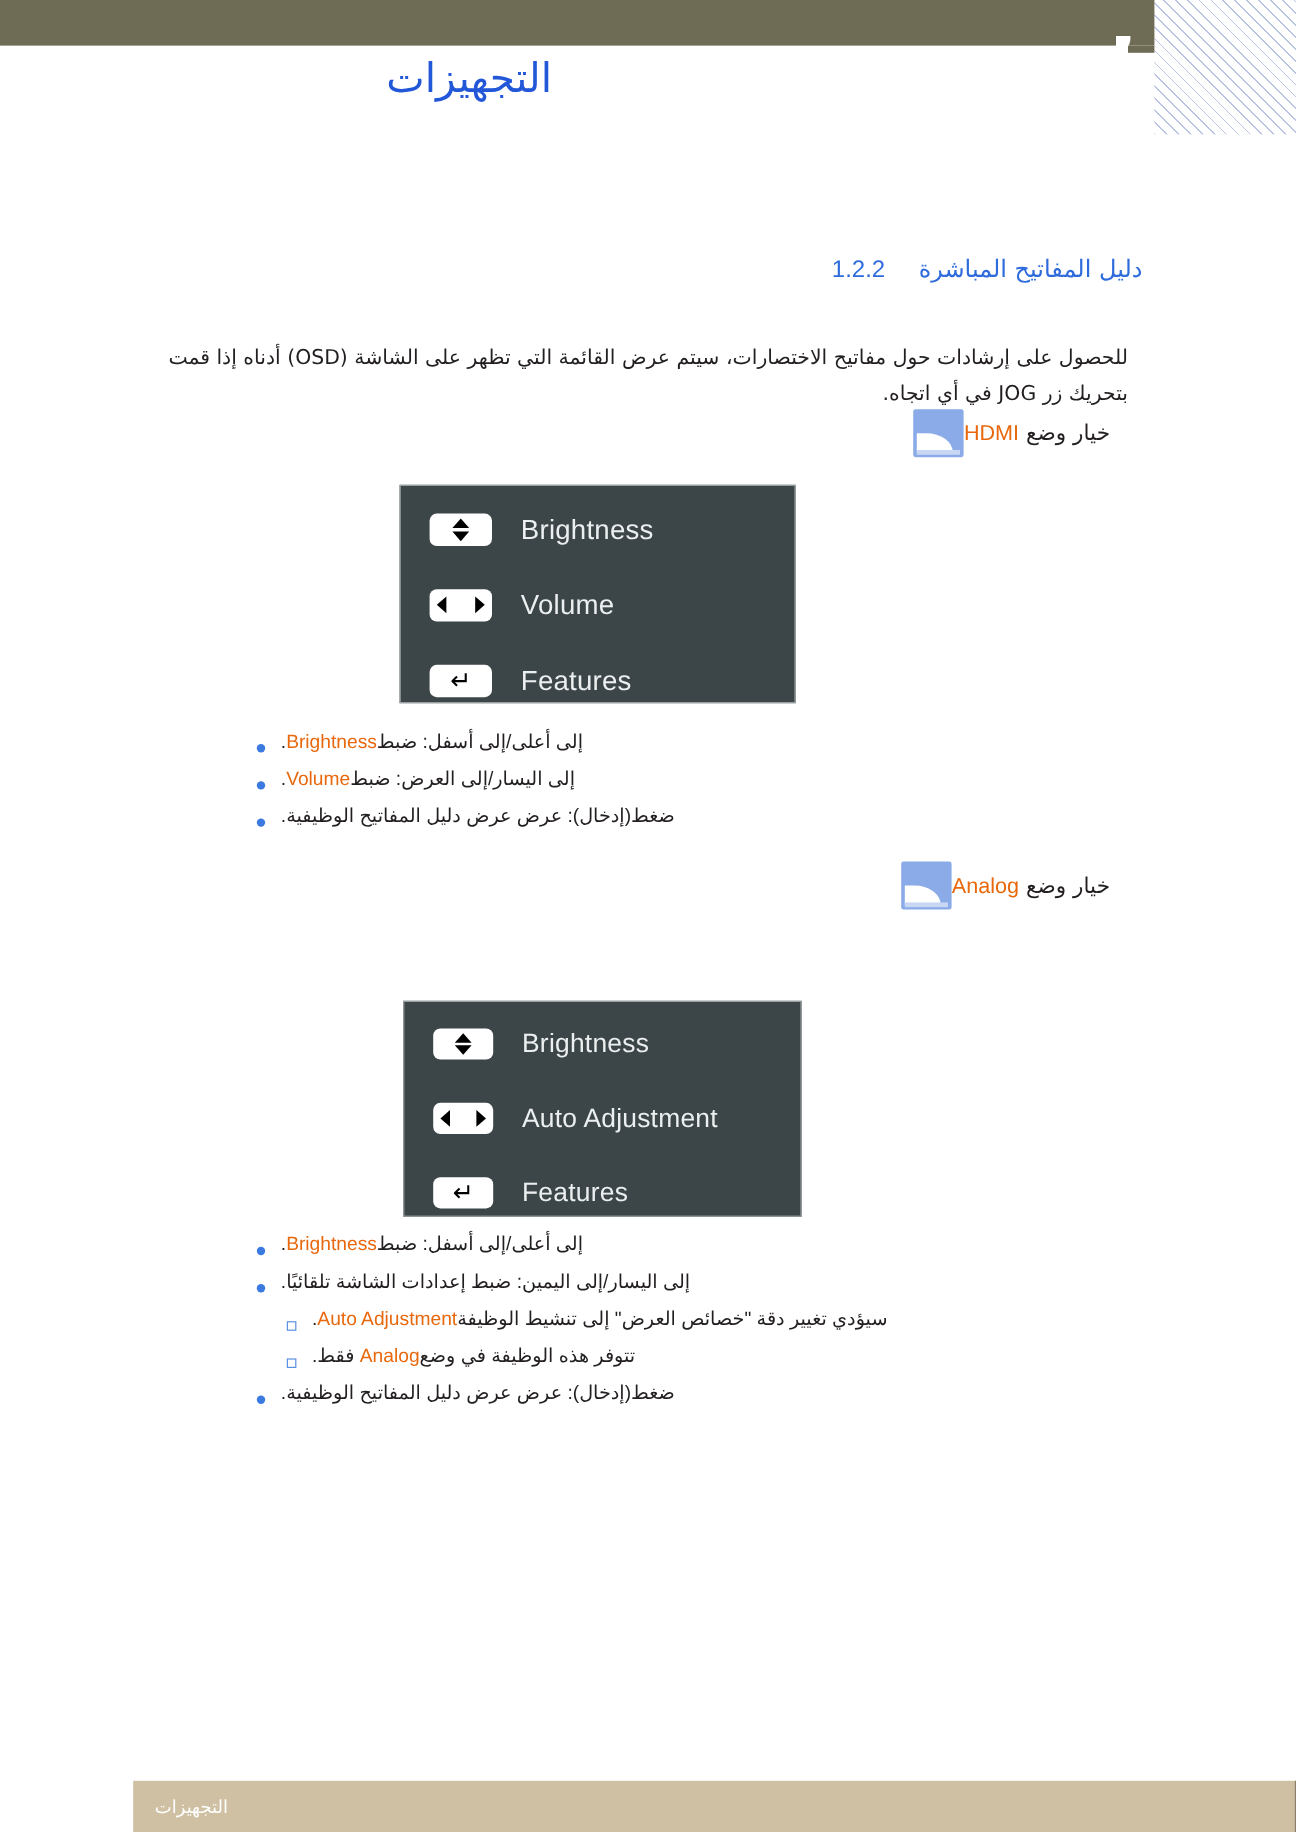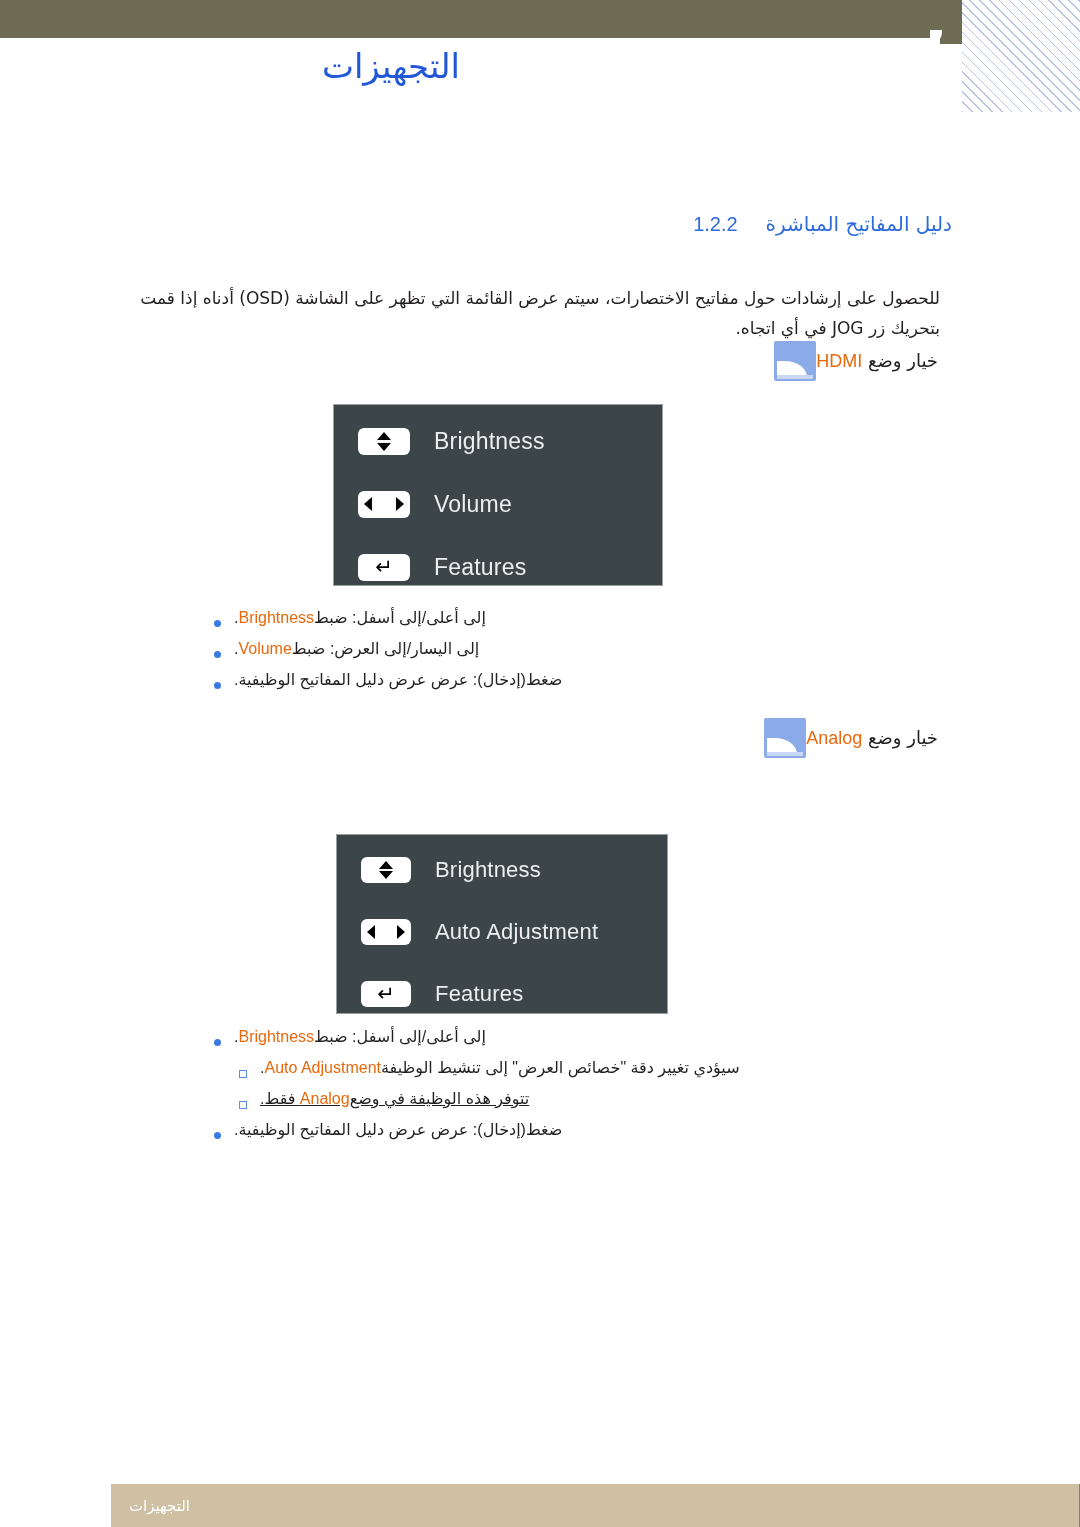--- a/index.html
+++ b/index.html
@@ -131,21 +131,21 @@
     direction: rtl;
     font-size: 17px;
     line-height: 30px;
     font-family: "DejaVu Sans", sans-serif;
     color: #231f20;
   }
 
   
   .mode-row {
     position: absolute;
-    right: 142px;
+    right: 155px;
     display: flex;
     flex-direction: row-reverse;
     align-items: center;
     direction: rtl;
   }
   .mode-row.hdmi { top: 341px; }
   .mode-row.analog { top: 718px; }
 
   .note-icon {
     width: 42px;
@@ -488,32 +488,40 @@
 
     <div class="b-row" style="padding-left:200px;">
       <div class="inner">
         <div class="bullet-text"><span>إلى أعلى/إلى أسفل: ضبط</span><span class="en-orange">Brightness</span><span>.</span></div>
         <div class="marker-cell">
             <span class="dot"></span>
           </div>
       </div>
     </div>
 
+    <div class="b-row" style="padding-left:200px;">
+      <div class="inner">
+        <div class="bullet-text"><span>إلى اليسار/إلى اليمين: ضبط إعدادات الشاشة تلقائيًا.</span></div>
+        <div class="marker-cell">
+            <span class="dot"></span>
+          </div>
+      </div>
+    </div>
 
     <div class="b-row" style="padding-left:200px;">
       <div class="inner">
         <div class="bullet-text"><span>سيؤدي تغيير دقة "خصائص العرض" إلى تنشيط الوظيفة</span><span class="en-orange">Auto Adjustment</span><span>.</span></div>
         <div class="marker-cell">
             <span class="square"></span>
           </div>
         <div style="width:26px;"></div>
       </div>
     </div>
 
-    <div class="b-row" style="padding-left:200px;text-decoration:underline;">
+    <div class="b-row" style="padding-left:200px;">
       <div class="inner">
         <div class="bullet-text"><span>تتوفر هذه الوظيفة في وضع</span><span class="en-orange">Analog</span><span> فقط.</span></div>
         <div class="marker-cell">
             <span class="square"></span>
           </div>
         <div style="width:26px;"></div>
       </div>
     </div>
 
     <div class="b-row" style="padding-left:200px;">

